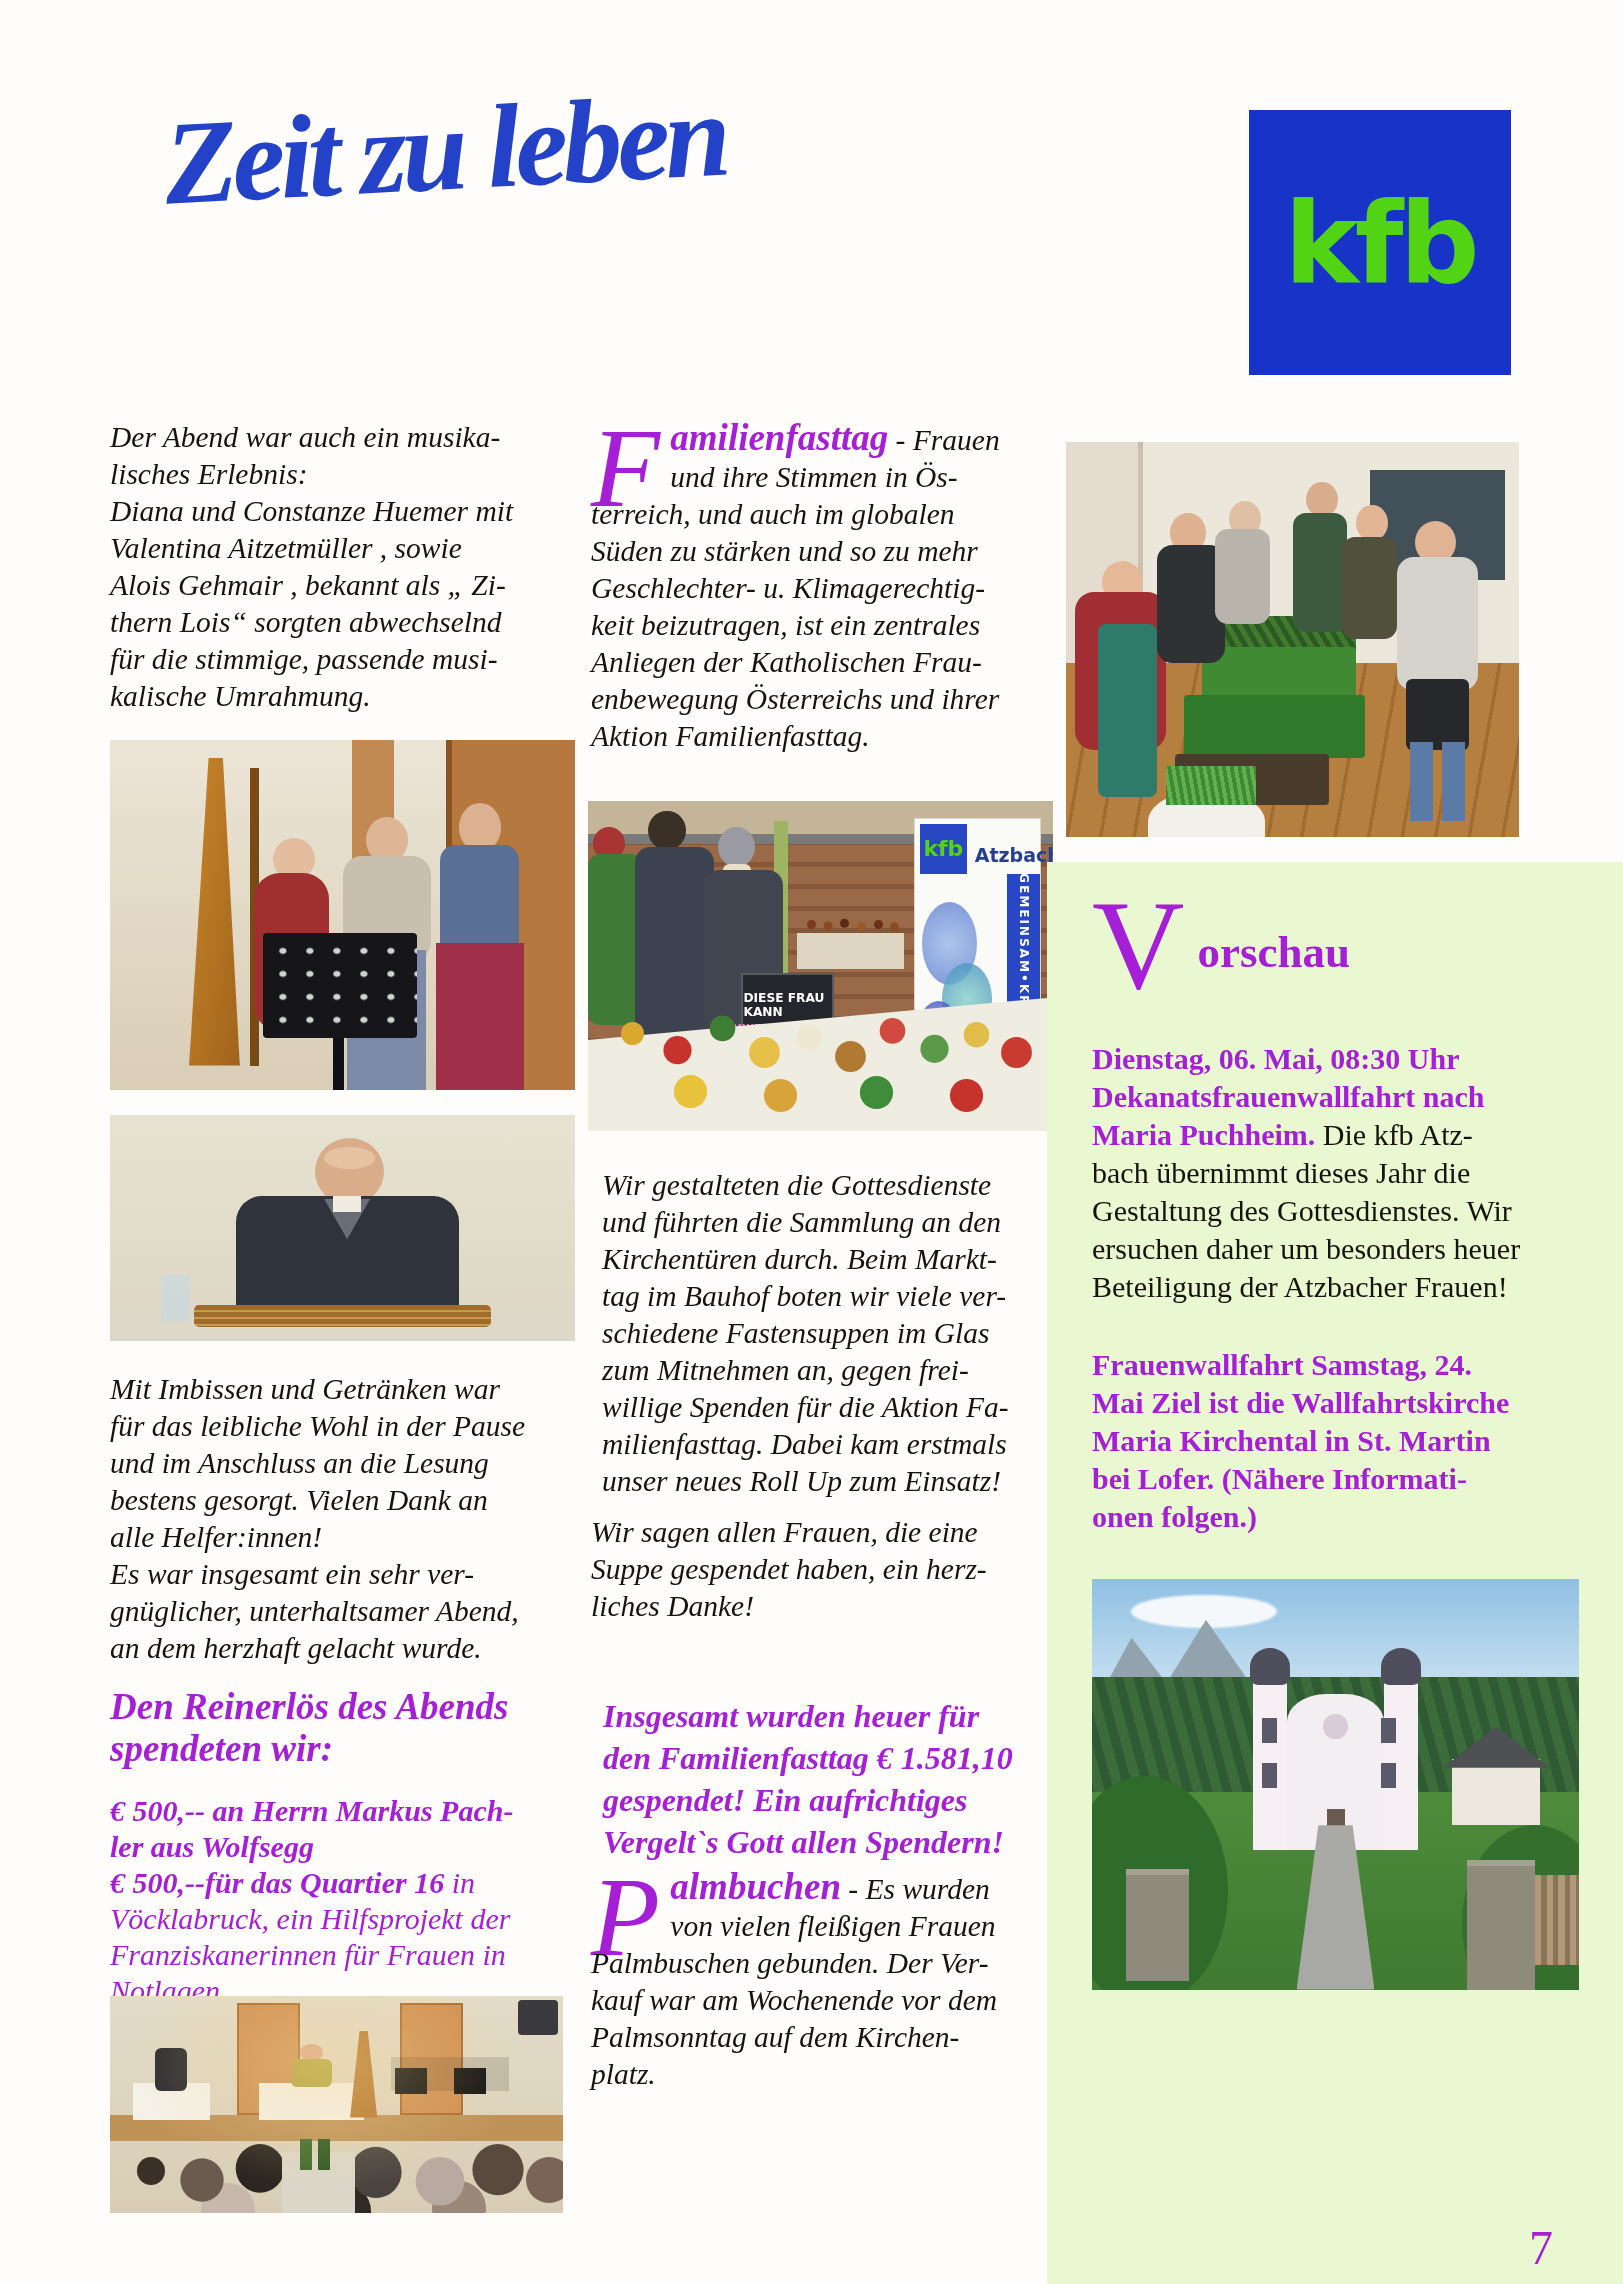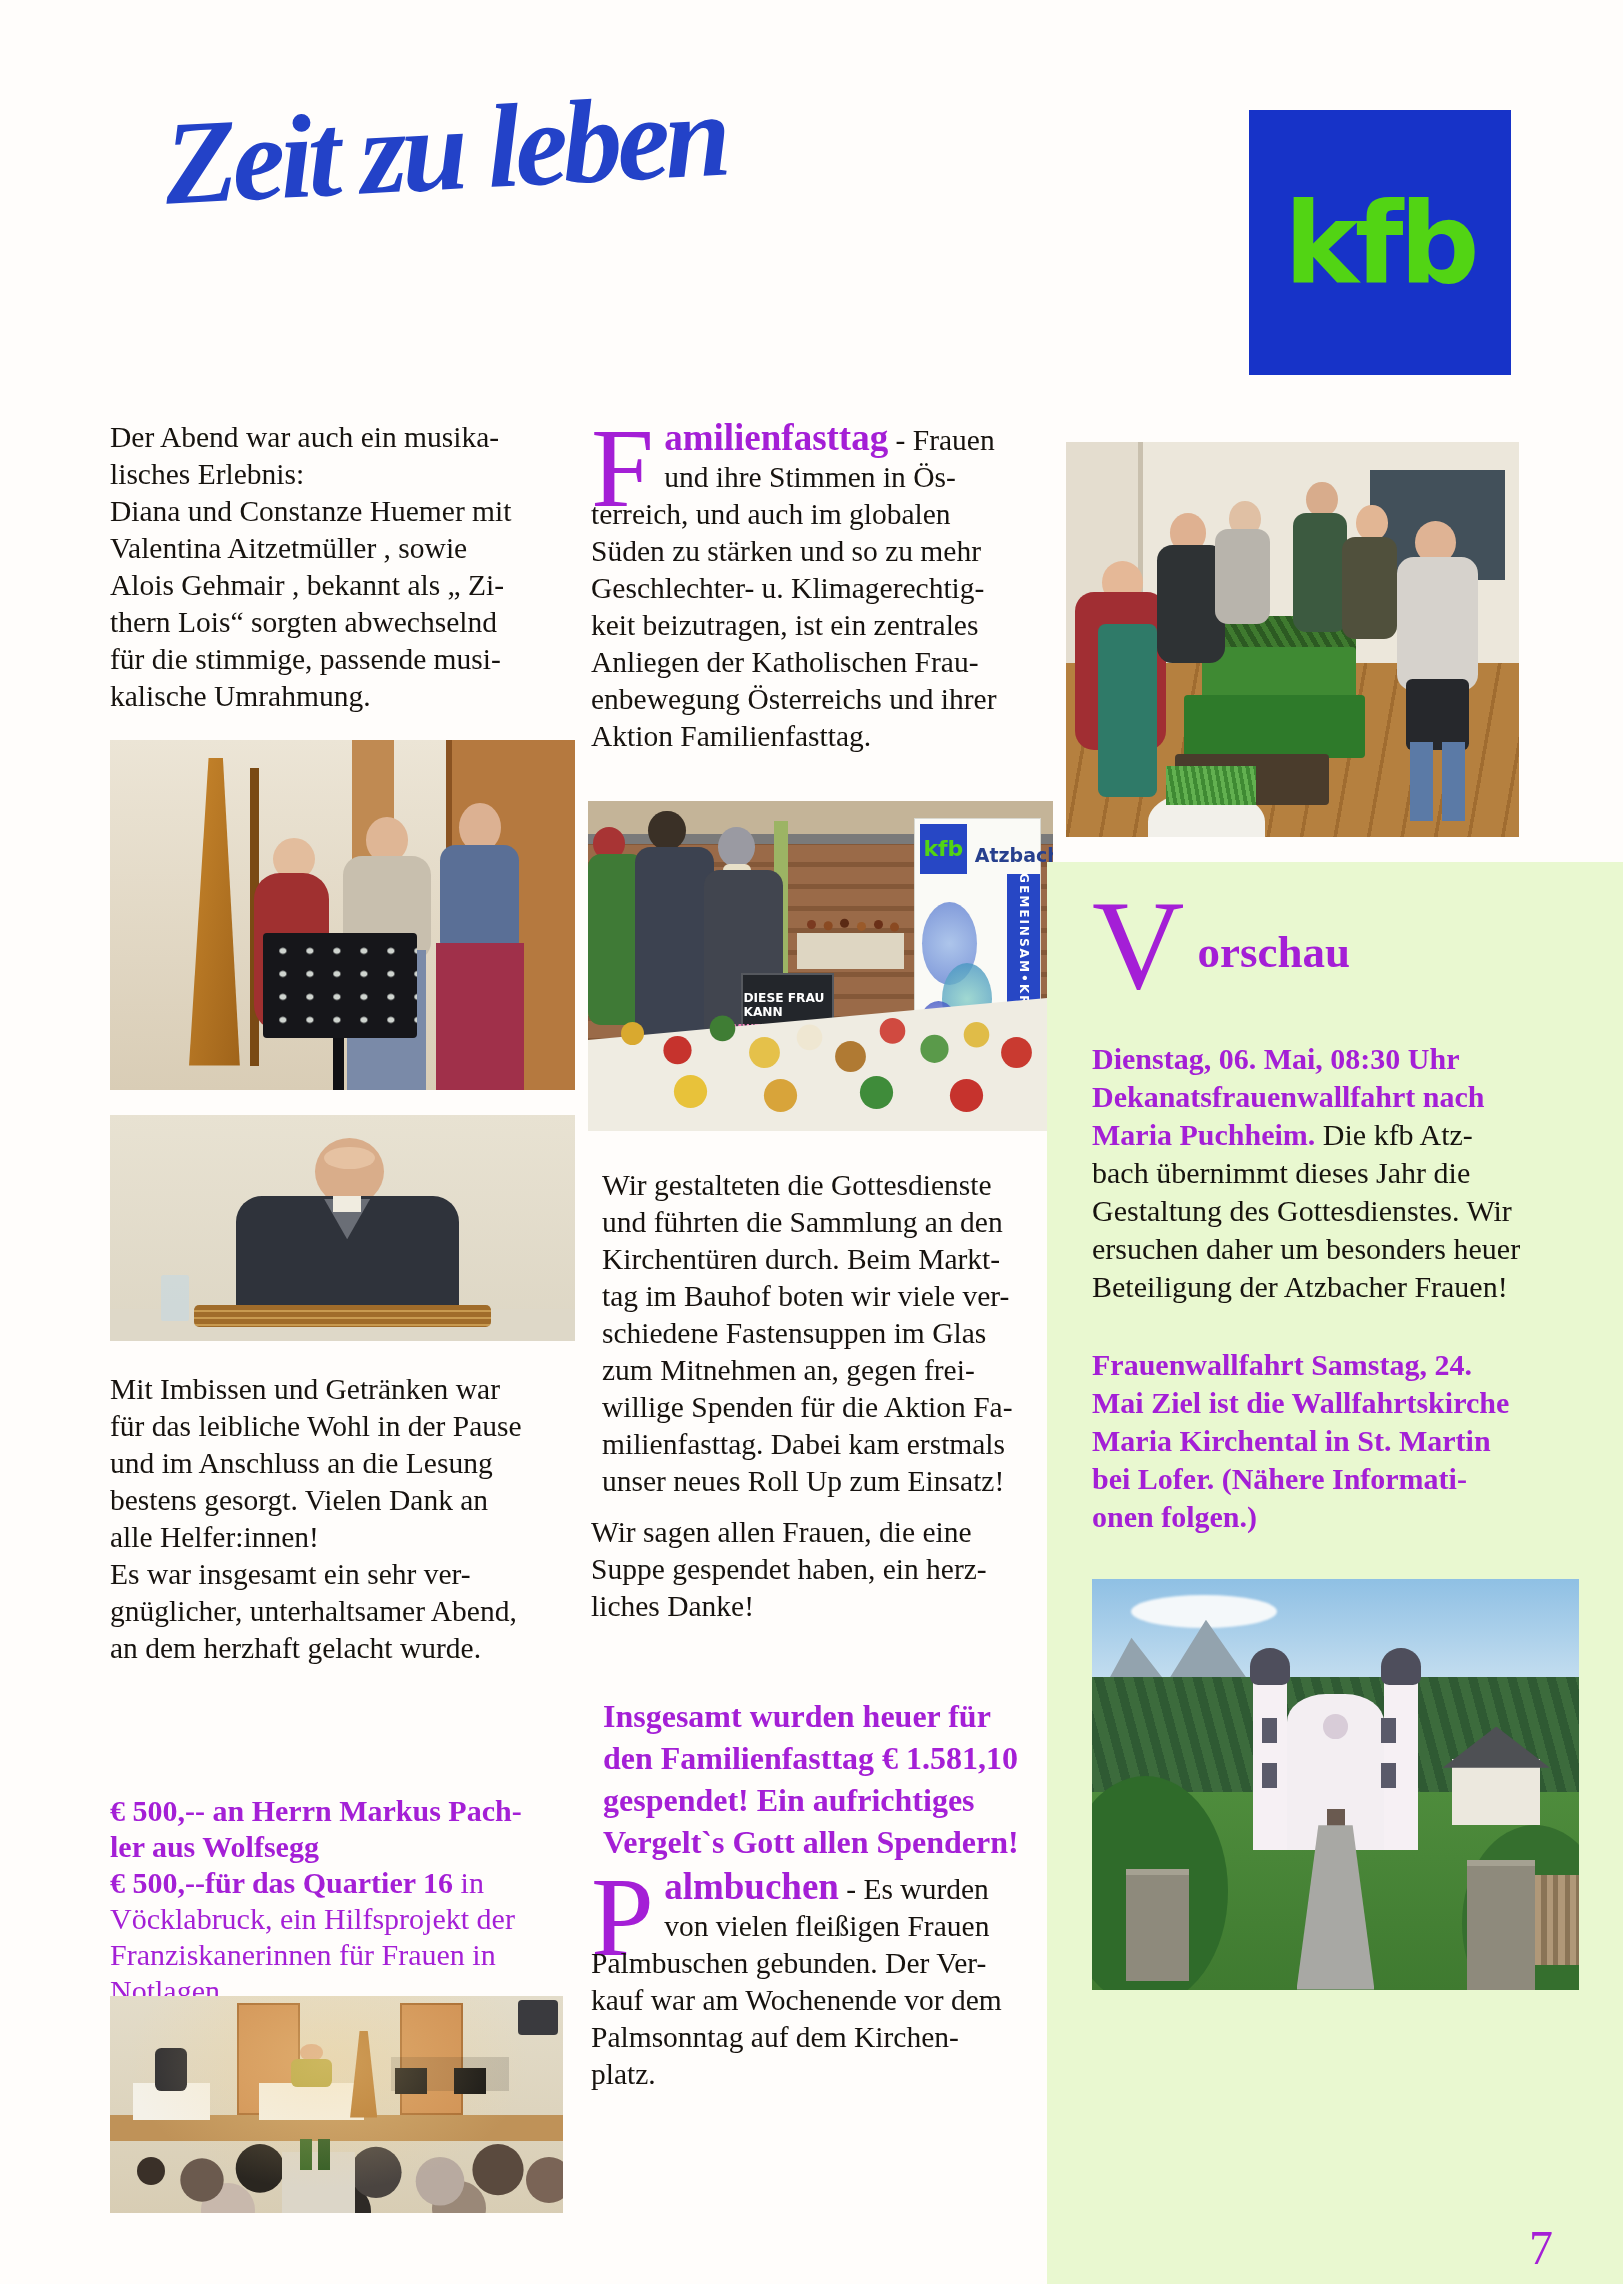--- a/index.html
+++ b/index.html
@@ -6,21 +6,21 @@
     --magenta:#a41fd6;
     --masthead-blue:#2342c8;
     --logo-blue:#1733c8;
     --logo-green:#52d414;
     --greenbox:#e9f8d0;
     --ink:#17130f;
   }
   html,body{margin:0;padding:0;background:#888;}
   .page{position:relative;width:1624px;height:2284px;background:#fffdfb;overflow:hidden;
         font-family:"Liberation Serif",serif;color:var(--ink);}
-  .d{position:absolute;}
+  .d{position:absolute;font-style:italic;}
   .pre{white-space:pre-line;}
   .body-text{font-size:29.5px;line-height:37px;text-align:left;}
   .magenta{color:var(--magenta);}
   .bold{font-weight:bold;}
 
   
   .masthead{position:absolute;left:161px;top:96px;width:771px;
     font-family:"Liberation Serif",serif;font-style:italic;font-weight:bold;
     font-size:119px;letter-spacing:-5.1px;color:var(--masthead-blue);
     transform:rotate(-3deg);transform-origin:left top;}
@@ -109,20 +109,22 @@
 
   <p class="d pre body-text" style="left:110px;top:1371px;width:465px;margin:0;">Mit Imbissen und Getränken war
 für das leibliche Wohl in der Pause
 und im Anschluss an die Lesung
 bestens gesorgt.  Vielen Dank an
 alle Helfer:innen!
 Es war insgesamt ein sehr ver-
 gnüglicher, unterhaltsamer Abend,
 an dem herzhaft gelacht wurde.</p>
 
+  <h2 class="d pre donation-heading" style="left:110px;top:1686px;width:465px;margin:0;">Den Reinerlös des Abends
+spendeten wir:</h2>
 
   <p class="d pre donation" style="left:110px;top:1793px;width:465px;margin:0;"><span class="bold">€ 500,-- an Herrn Markus Pach-
 ler aus Wolfsegg
 € 500,--für das Quartier 16</span><span> in
 Vöcklabruck, ein Hilfsprojekt der
 Franziskanerinnen für Frauen in
 Notlagen.</span></p>
 
   <figure class="photo" style="left:110px;top:1996px;width:453px;height:217px;background:linear-gradient(#e3dcc9,#d8cdb4);">
     <div style="left:28%;top:3%;width:13%;height:50%;background:#cf8f52;border:2.6px solid #a86a30;"></div>

